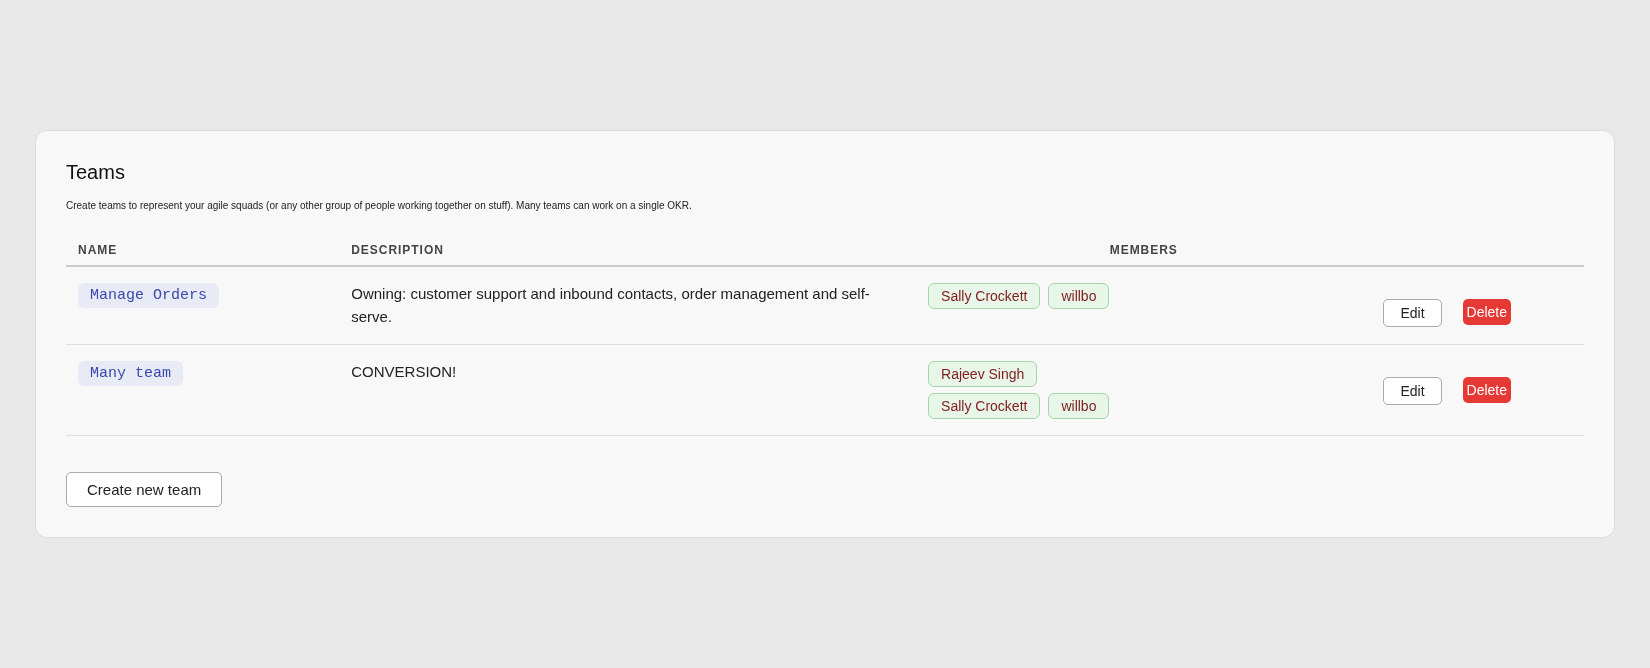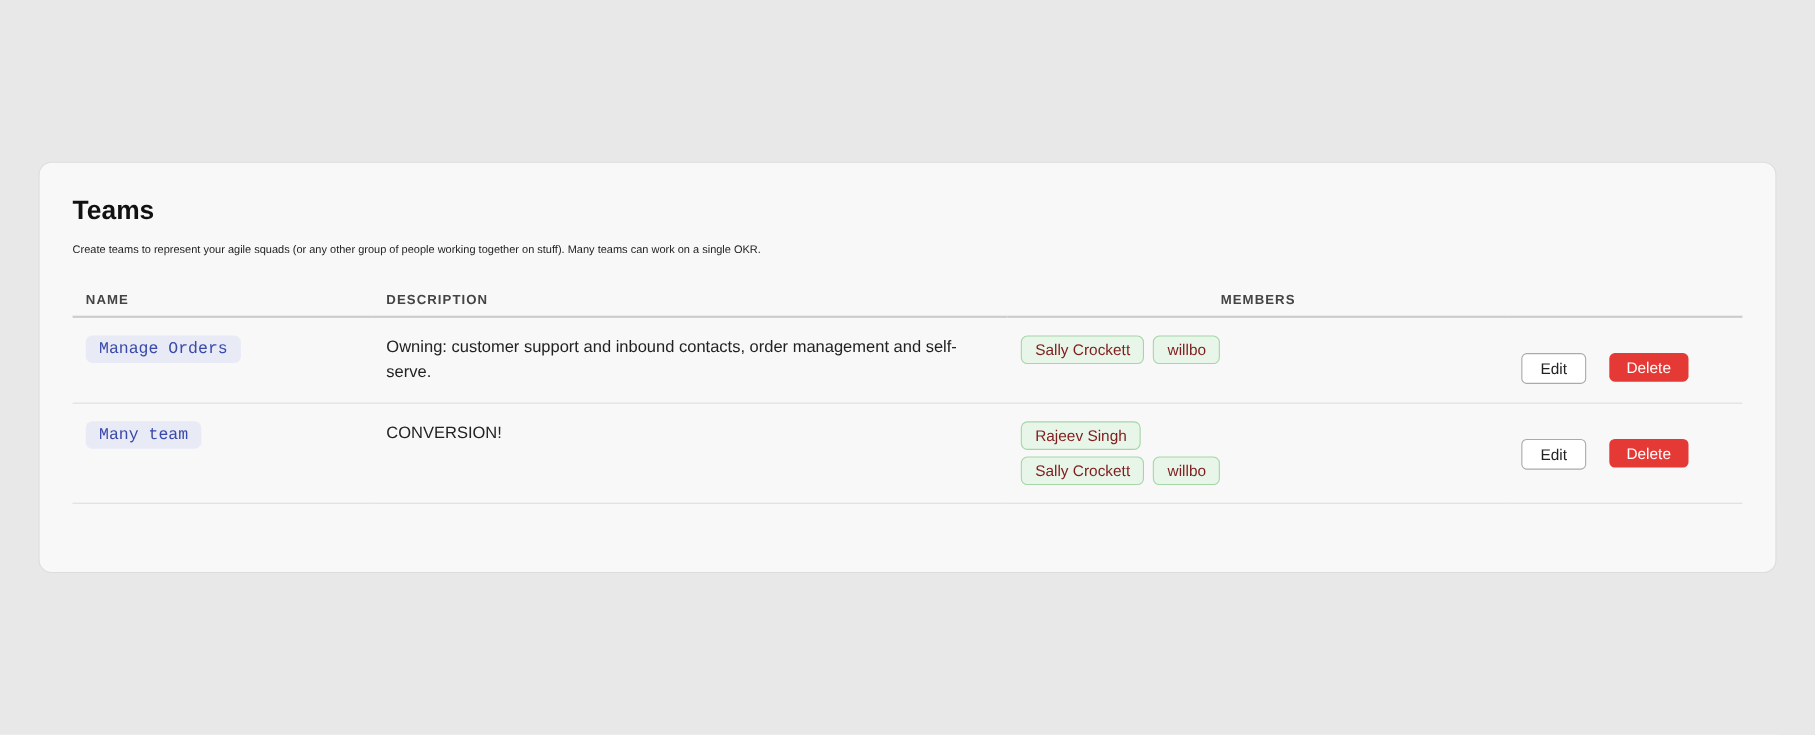--- a/index.html
+++ b/index.html
@@ -21,22 +21,22 @@
     .card {
       background: #f8f8f8;
       border-radius: 12px;
       border: 1px solid #ddd;
       padding: 30px 30px 30px 30px;
       width: 1580px;
       max-width: 98vw;
     }
 
     .page-title {
-      font-size: 24px;
-      font-weight: 700;
+      font-size: 20px;
+      font-weight: 400;
       margin-bottom: 14px;
       color: #111;
     }
 
     .description {
       font-size: 10px;
       color: #222;
       margin-bottom: 22px;
       line-height: 1.5;
       max-width: 860px;
@@ -137,21 +137,21 @@
       padding: 5px 16px;
       font-size: 14px;
       cursor: pointer;
     }
 
     .btn-delete {
       background: #e53935;
       color: #fff;
       border: none;
       border-radius: 5px;
-      padding: 5px 16px;
+      padding: 5px 4px;
       font-size: 14px;
       cursor: pointer;
       font-weight: 500;
     }
 
     .btn-create {
       background: #fff;
       color: #222;
       border: 1.5px solid #aaa;
       border-radius: 5px;
@@ -211,13 +211,14 @@
           <td>
             <div class="actions-cell">
               <button class="btn-edit">Edit</button>
               <button class="btn-delete">Delete</button>
             </div>
           </td>
         </tr>
       </tbody>
   </table>
 
+  <button class="btn-create">Create new team</button>
 </div>
 
 </body></html>

